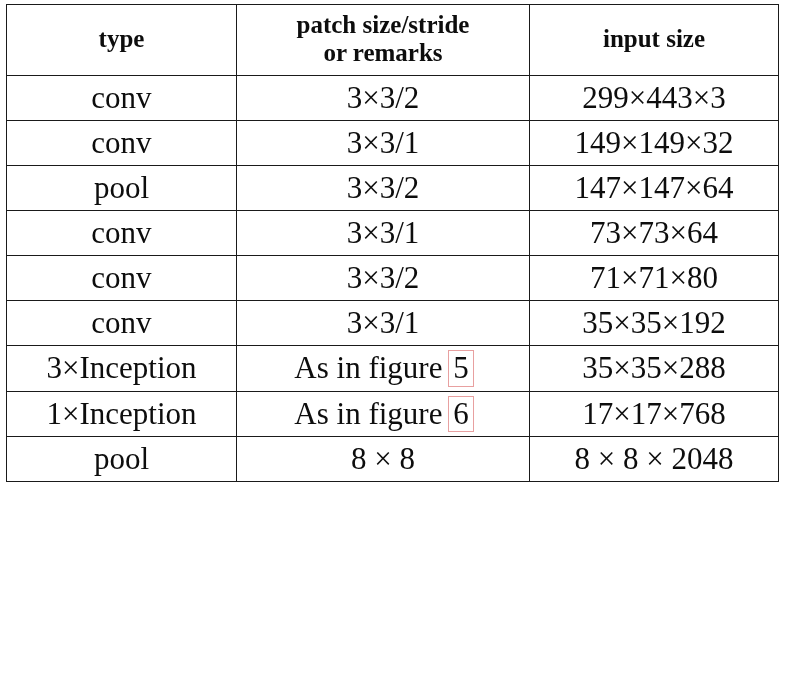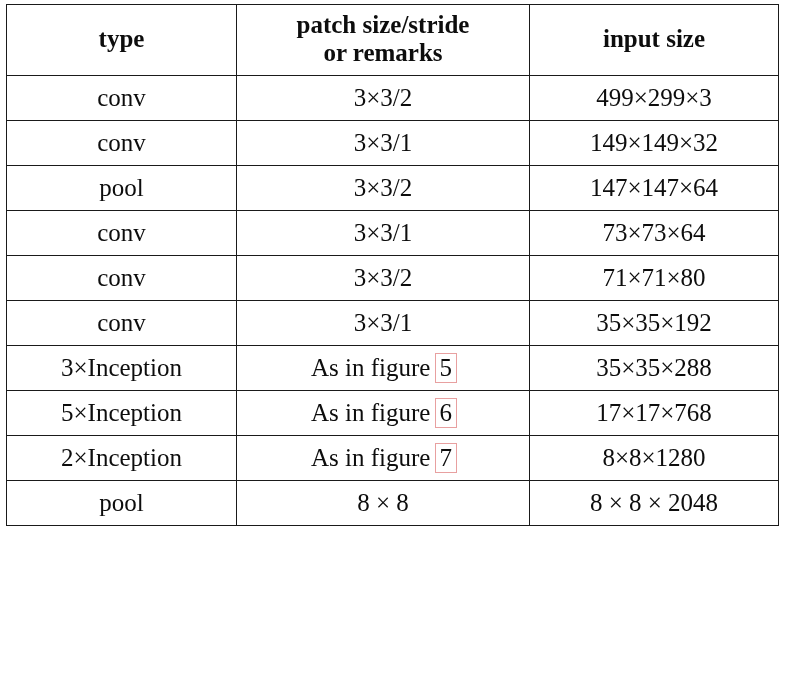--- a/index.html
+++ b/index.html
@@ -25,21 +25,21 @@
     width: 772px;
     margin: 4px 0 0 6px;
     table-layout: fixed;
   }
   table.arch-table td,
   table.arch-table th {
     border: 1px solid #1a1a1a;
     text-align: center;
     vertical-align: middle;
     font-family: "Liberation Serif", serif;
-    font-size: 25px;
+    font-size: 31px;
     line-height: 1.12;
     padding: 4px 6px;
     background: #ffffff;
   }
   table.arch-table th {
     font-weight: bold;
     font-size: 25px;
     padding: 6px 6px 8px 6px;
   }
   col.c-type   { width: 230px; }
@@ -98,21 +98,21 @@
           <span class="line1">patch size/stride</span>
           <span class="line2">or remarks</span>
         </th>
         <th class="input-head">input size</th>
       </tr>
     </thead>
     <tbody id="table-body">
         <tr class="row-h">
           <td class="type-cell">conv</td>
           <td>3×3/2</td>
-          <td>499×299×3</td>
+          <td>299×443×3</td>
         </tr>
         <tr class="row-h">
           <td class="type-cell">conv</td>
           <td>3×3/1</td>
           <td>149×149×32</td>
         </tr>
         <tr class="row-h">
           <td class="type-cell">pool</td>
           <td>3×3/2</td>
           <td>147×147×64</td>
@@ -131,28 +131,23 @@
           <td class="type-cell">conv</td>
           <td>3×3/1</td>
           <td>35×35×192</td>
         </tr>
         <tr class="row-h">
           <td class="type-cell">3×Inception</td>
           <td><span class="nowrap">As in figure </span><span class="highlight-box">5</span></td>
           <td>35×35×288</td>
         </tr>
         <tr class="row-h">
-          <td class="type-cell">5×Inception</td>
+          <td class="type-cell">1×Inception</td>
           <td><span class="nowrap">As in figure </span><span class="highlight-box">6</span></td>
           <td>17×17×768</td>
-        </tr>
-        <tr class="row-h">
-          <td class="type-cell">2×Inception</td>
-          <td><span class="nowrap">As in figure </span><span class="highlight-box">7</span></td>
-          <td>8×8×1280</td>
         </tr>
         <tr class="row-h">
           <td class="type-cell">pool</td>
           <td>8 × 8</td>
           <td>8 × 8 × 2048</td>
         </tr>
       </tbody>
   </table>
 </div>
 

